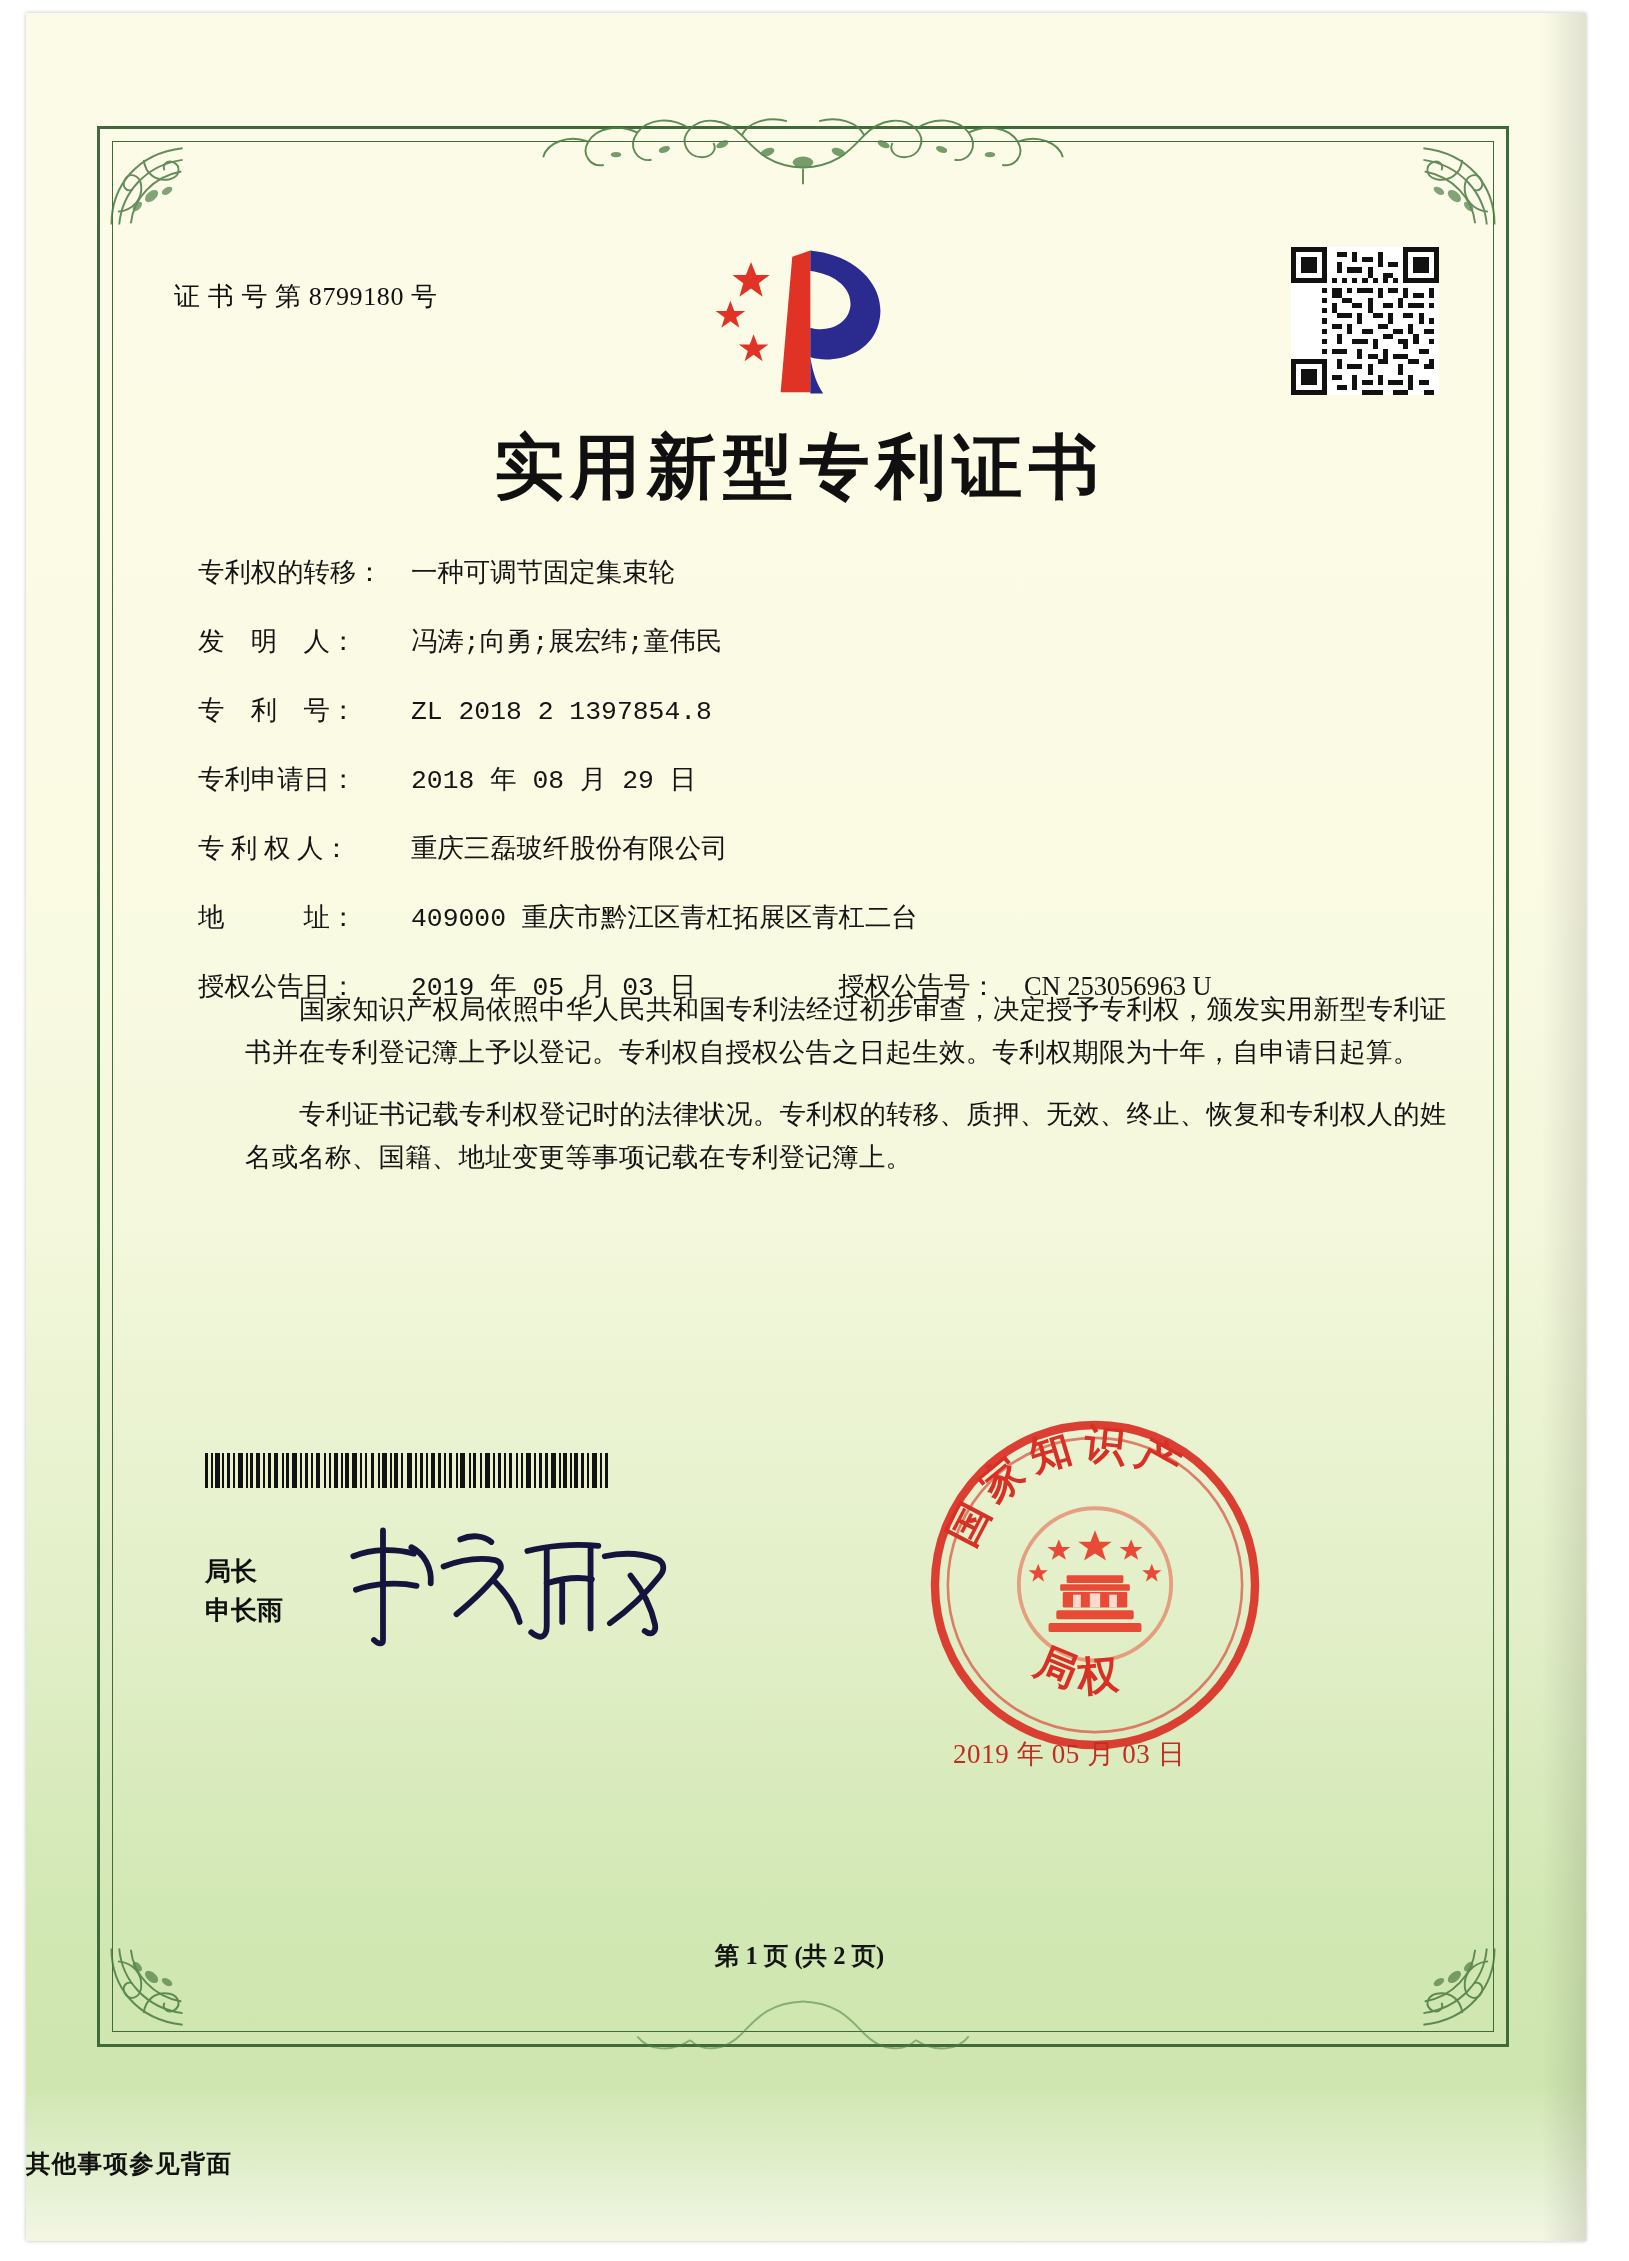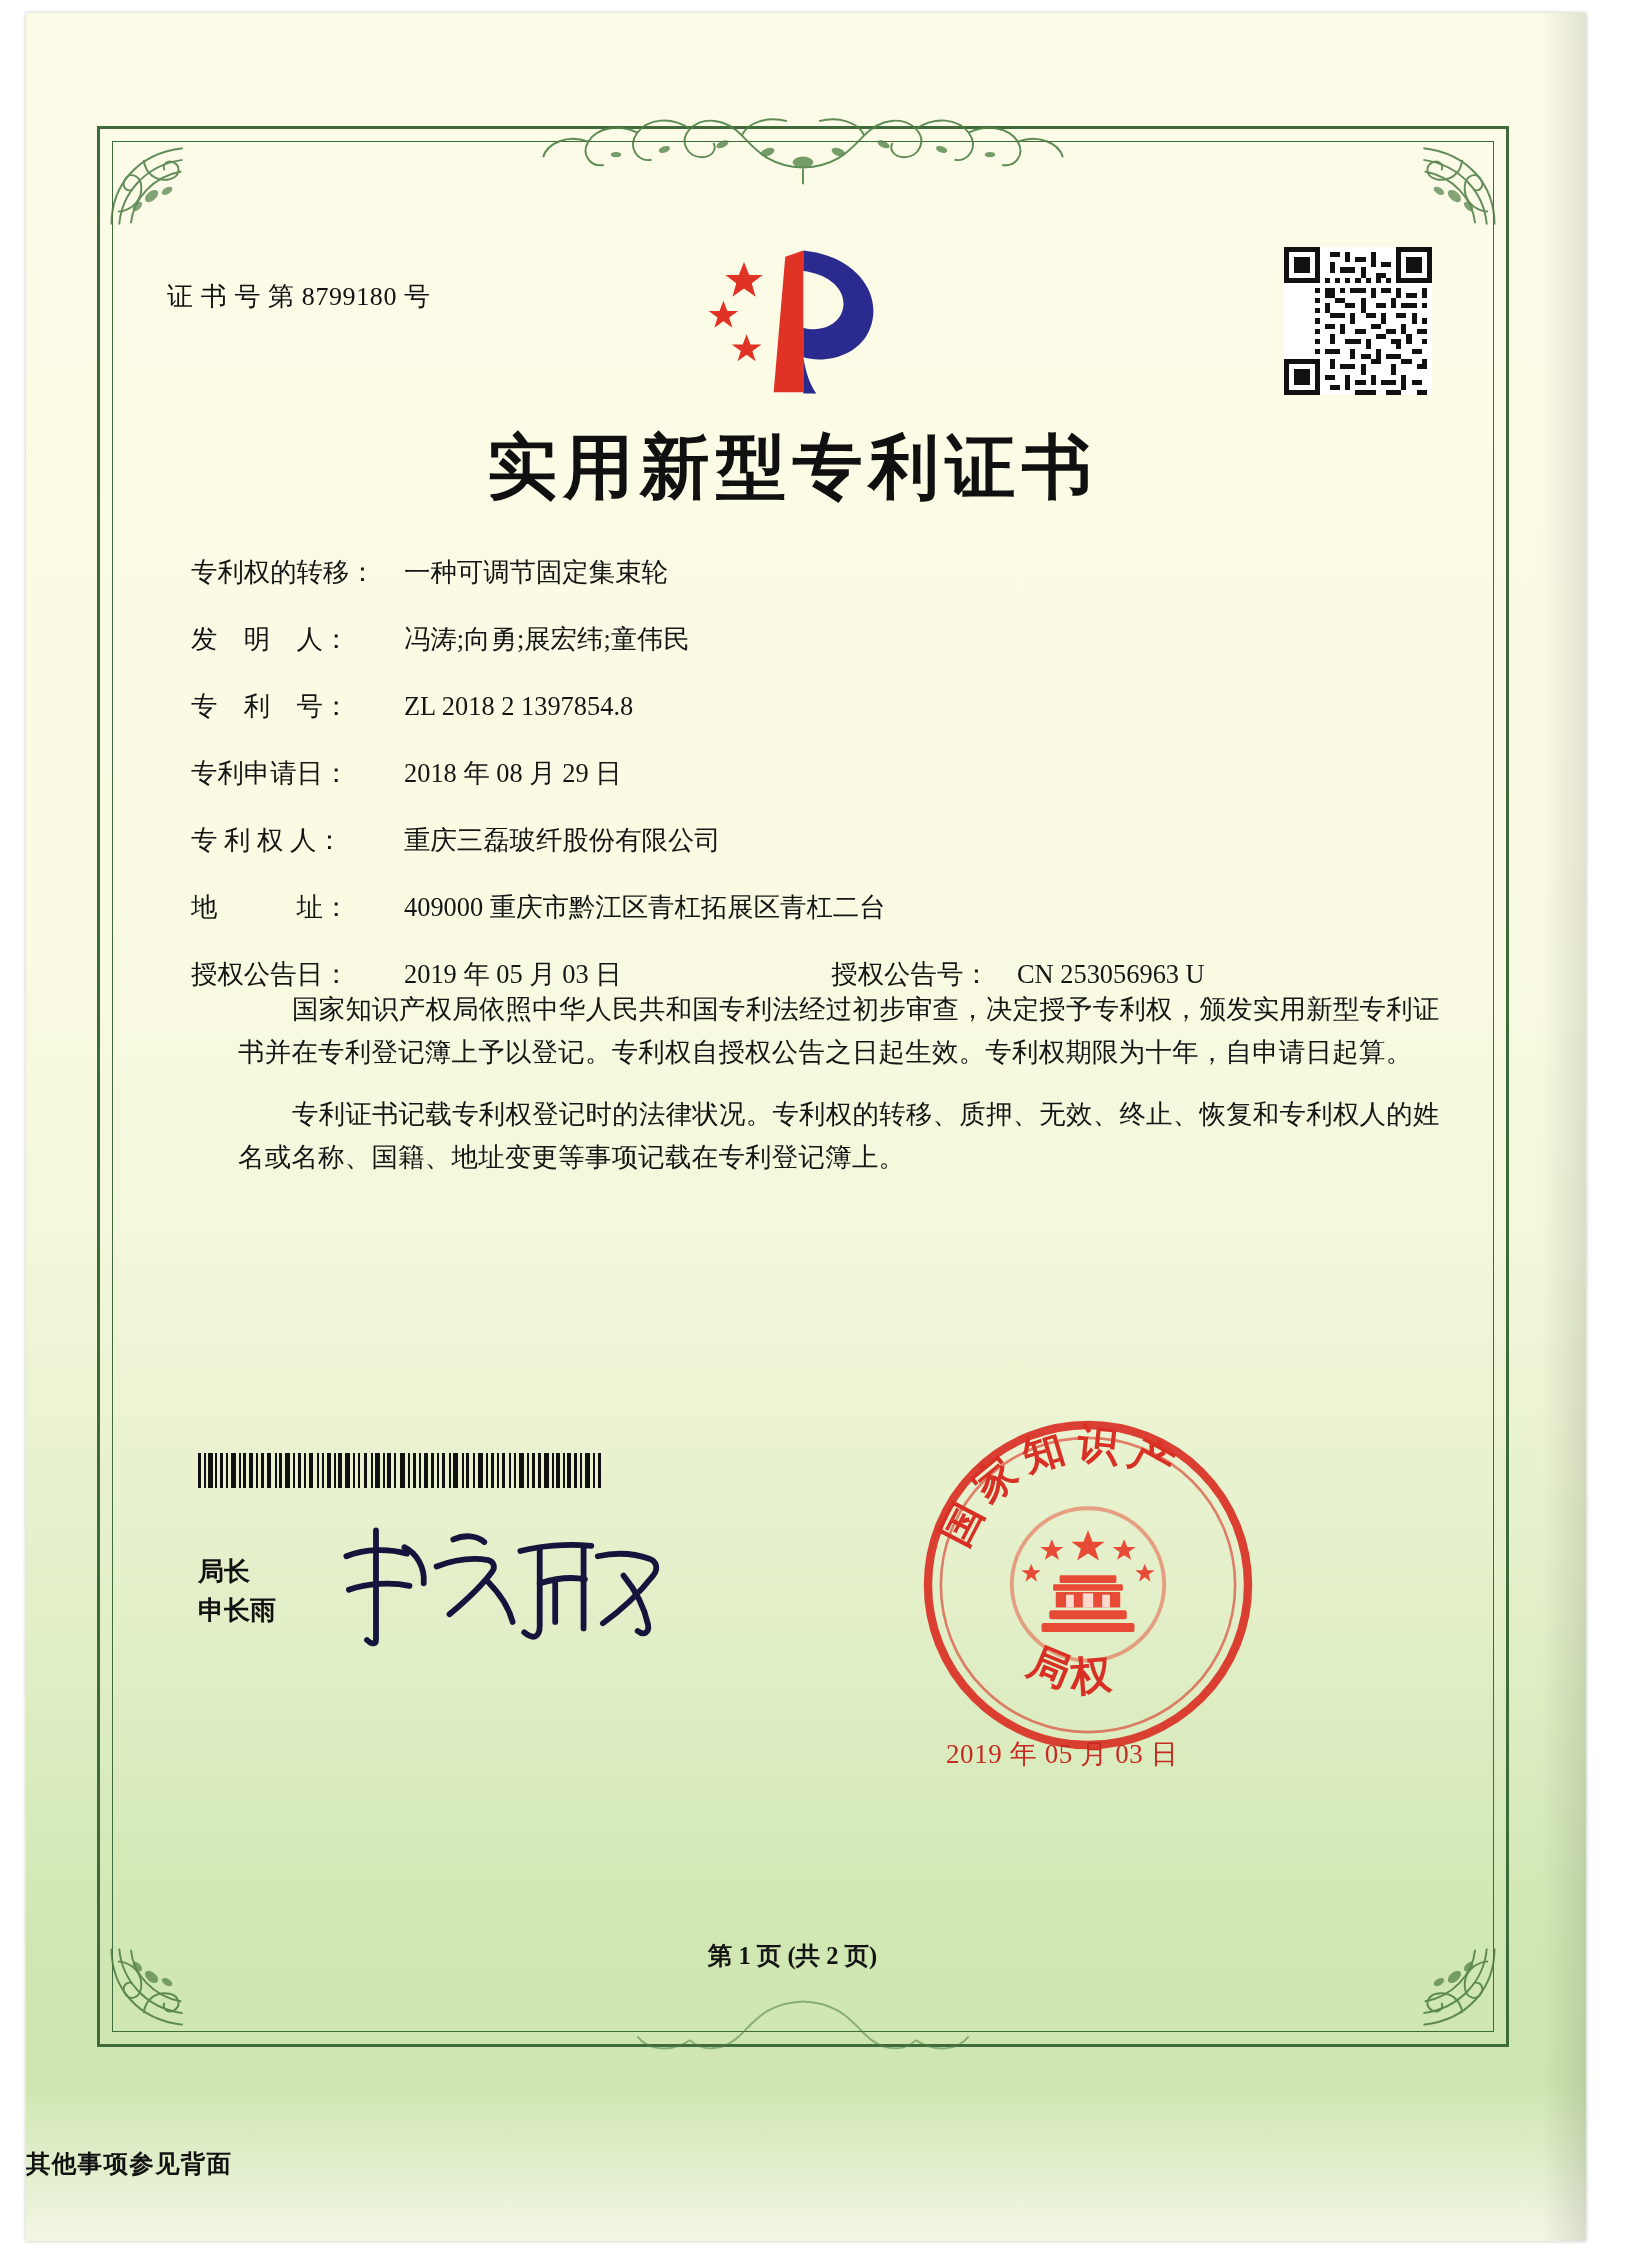--- a/index.html
+++ b/index.html
@@ -96,21 +96,21 @@
     width: 677px;
     height: 97px;
     color: #4e8044;
     opacity: 0.55;
   }
   .bottom-flourish svg { width: 100%; height: 100%; }
 
   
   .content {
     position: absolute;
-    left: 88px;
+    left: 95px;
     top: 150px;
     width: 1357px;
     height: 1844px;
     color: #1d1d1d;
   }
   .cert-no {
     position: absolute;
     left: 53px;
     top: 116px;
     font-size: 26px;
@@ -166,20 +166,21 @@
   }
   .field-label {
     width: 213px;
     flex: 0 0 213px;
     letter-spacing: 0px;
     white-space: nowrap;
   }
   .field-value {
     flex: 1 1 auto;
     white-space: nowrap;
+    font-family: Liberation Mono, monospace;
   }
   .field-row.dual .field-value { flex: 0 0 auto; width: 400px; }
   .field-label2 {
     width: 213px;
     flex: 0 0 213px;
     white-space: nowrap;
     text-align: center;
   }
   .field-value2 { flex: 1 1 auto; white-space: nowrap; }
 

